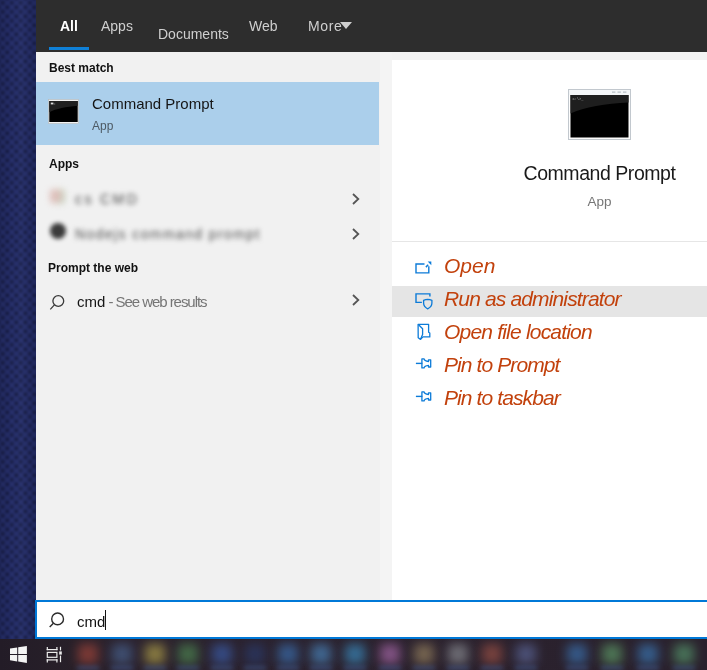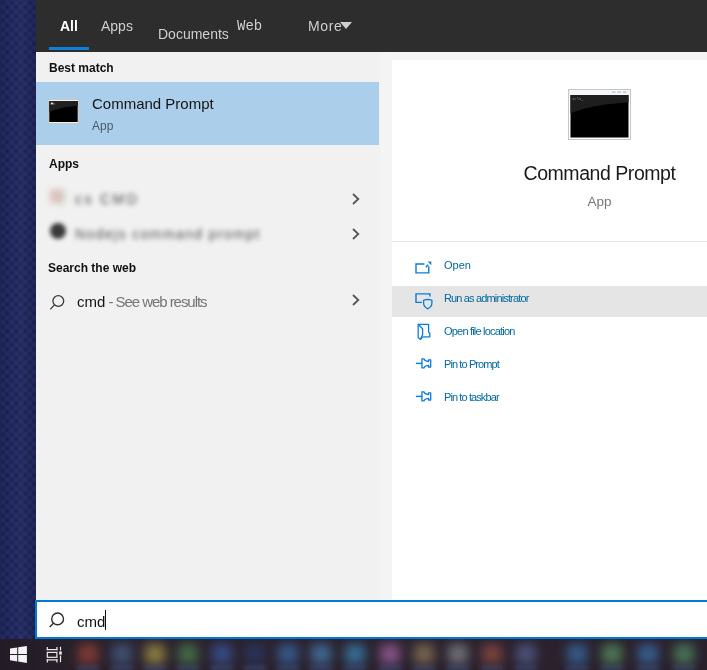--- a/index.html
+++ b/index.html
@@ -34,42 +34,42 @@
   .rowtitle{position:absolute;font-size:15px;color:#151515;}
   .rowsub{position:absolute;font-size:12px;color:#4d5a64;}
   .chev{position:absolute;width:10px;height:12px;}
 
   
   #topstrip{left:392px;top:52px;width:315px;height:8px;background:#f3f3f3;}
   #rightpanel{left:392px;top:60px;width:315px;height:541px;background:#ffffff;}
   #divider{left:0px;top:181px;width:315px;height:1px;background:#e6e6e6;}
   .opt{position:absolute;left:0;width:315px;height:33px;}
   .opt .ic{position:absolute;left:23px;top:8px;}
-  .opt .tx{position:absolute;left:52px;top:-2px;height:33px;line-height:33px;font-size:11px;color:#0369a1;}
+  .opt .tx{position:absolute;left:52px;top:-2px;height:33px;line-height:33px;font-size:21px;color:#c2410c;font-style:italic;}
   #opt1{background:transparent;}
 
   
   #searchbox{left:35px;top:600px;width:676px;height:39px;background:#fff;border:2px solid #0078d7;box-sizing:border-box;}
   
   #taskbar{left:0;top:639px;width:707px;height:31px;background:linear-gradient(90deg,#231c27 0px,#282029 76px,#2b222e 120px,#2a212d 707px);overflow:hidden;}
 
   .blurtext{position:absolute;color:#5a5a5a;font-size:13px;filter:blur(3px);white-space:nowrap;}
 </style>
 </head>
 <body>
 
 <div class="abs" id="desktop">
     <div class="pat"></div>
   </div>
 
 <div class="abs" id="topbar">
   <span class="tab" id="tab-all" style="left:24px;">All</span>
   <span class="tab" style="left:65px;">Apps</span>
   <span class="tab" style="left:122px;margin-top:8px;">Documents</span>
-  <span class="tab" style="left:201px;font-family:Liberation Mono, monospace;">Web</span>
+  <span class="tab" style="left:213px;">Web</span>
   <span class="tab" style="left:272px;letter-spacing:0.6px;">More</span>
   <span class="caret" style="left:304px;top:22px;"></span>
   <div id="underline"></div>
 </div>
 
 <div class="abs" id="leftpanel">
   <div class="hdr" style="left:13px;top:9px;">Best match</div>
   <div class="abs" id="hl">
     <svg class="abs" style="left:11.5px;top:17px;" width="31" height="25" viewBox="0 0 31 25">
       <rect x="0.5" y="0.5" width="30" height="24" fill="#f2f2f2" stroke="#b8b8b8" stroke-width="0.6"></rect>
@@ -82,21 +82,21 @@
     <div class="rowsub" style="left:56px;top:37px;">App</div>
   </div>
   <div class="hdr" style="left:13px;top:105px;">Apps</div>
 
   <div class="abs" style="left:14px;top:137px;width:15px;height:15px;border-radius:3px;opacity:.75;
        background:radial-gradient(circle at 25% 45%, #d8b0aa 0 40%, transparent 75%),radial-gradient(circle at 75% 55%, #b8c8ae 0 40%, transparent 75%),radial-gradient(circle at 55% 25%, #d8cfa0 0 35%, transparent 70%);filter:blur(3px);"></div>
   <div class="blurtext" style="left:39px;top:139px;font-size:14px;letter-spacing:2.4px;color:#484848;filter:blur(2.6px);">cs CMD</div>
   <div class="abs" style="left:13.5px;top:171px;width:16px;height:16px;border-radius:50%;background:#3a3a3a;filter:blur(2.2px);"></div>
   <div class="blurtext" style="left:39px;top:174px;font-size:14px;letter-spacing:1.4px;color:#4e4e4e;filter:blur(2.8px);">Nodejs command prompt</div>
 
-  <div class="hdr" style="left:12px;top:209px;">Search the web</div>
+  <div class="hdr" style="left:12px;top:209px;">Prompt the web</div>
 
   <svg class="abs" style="left:12.5px;top:240.5px;" width="18" height="18" viewBox="0 0 18 18">
     <circle cx="9.3" cy="8" r="5.4" fill="none" stroke="#3a3a3a" stroke-width="1.3"></circle>
     <line x1="5.4" y1="11.9" x2="1.3" y2="16.4" stroke="#3a3a3a" stroke-width="1.3"></line>
   </svg>
   <div class="rowtitle" style="left:41px;top:241px;">cmd<span style="color:#757575;letter-spacing:-1.05px;margin-top:35px;"> - See web results</span></div>
 
   <svg class="chev" style="left:314.5px;top:141px;" width="8" height="12" viewBox="0 0 8 12">
       <polyline points="1,1 6.3,6 1,11" fill="none" stroke="#555" stroke-width="1.8"></polyline>
     </svg>

